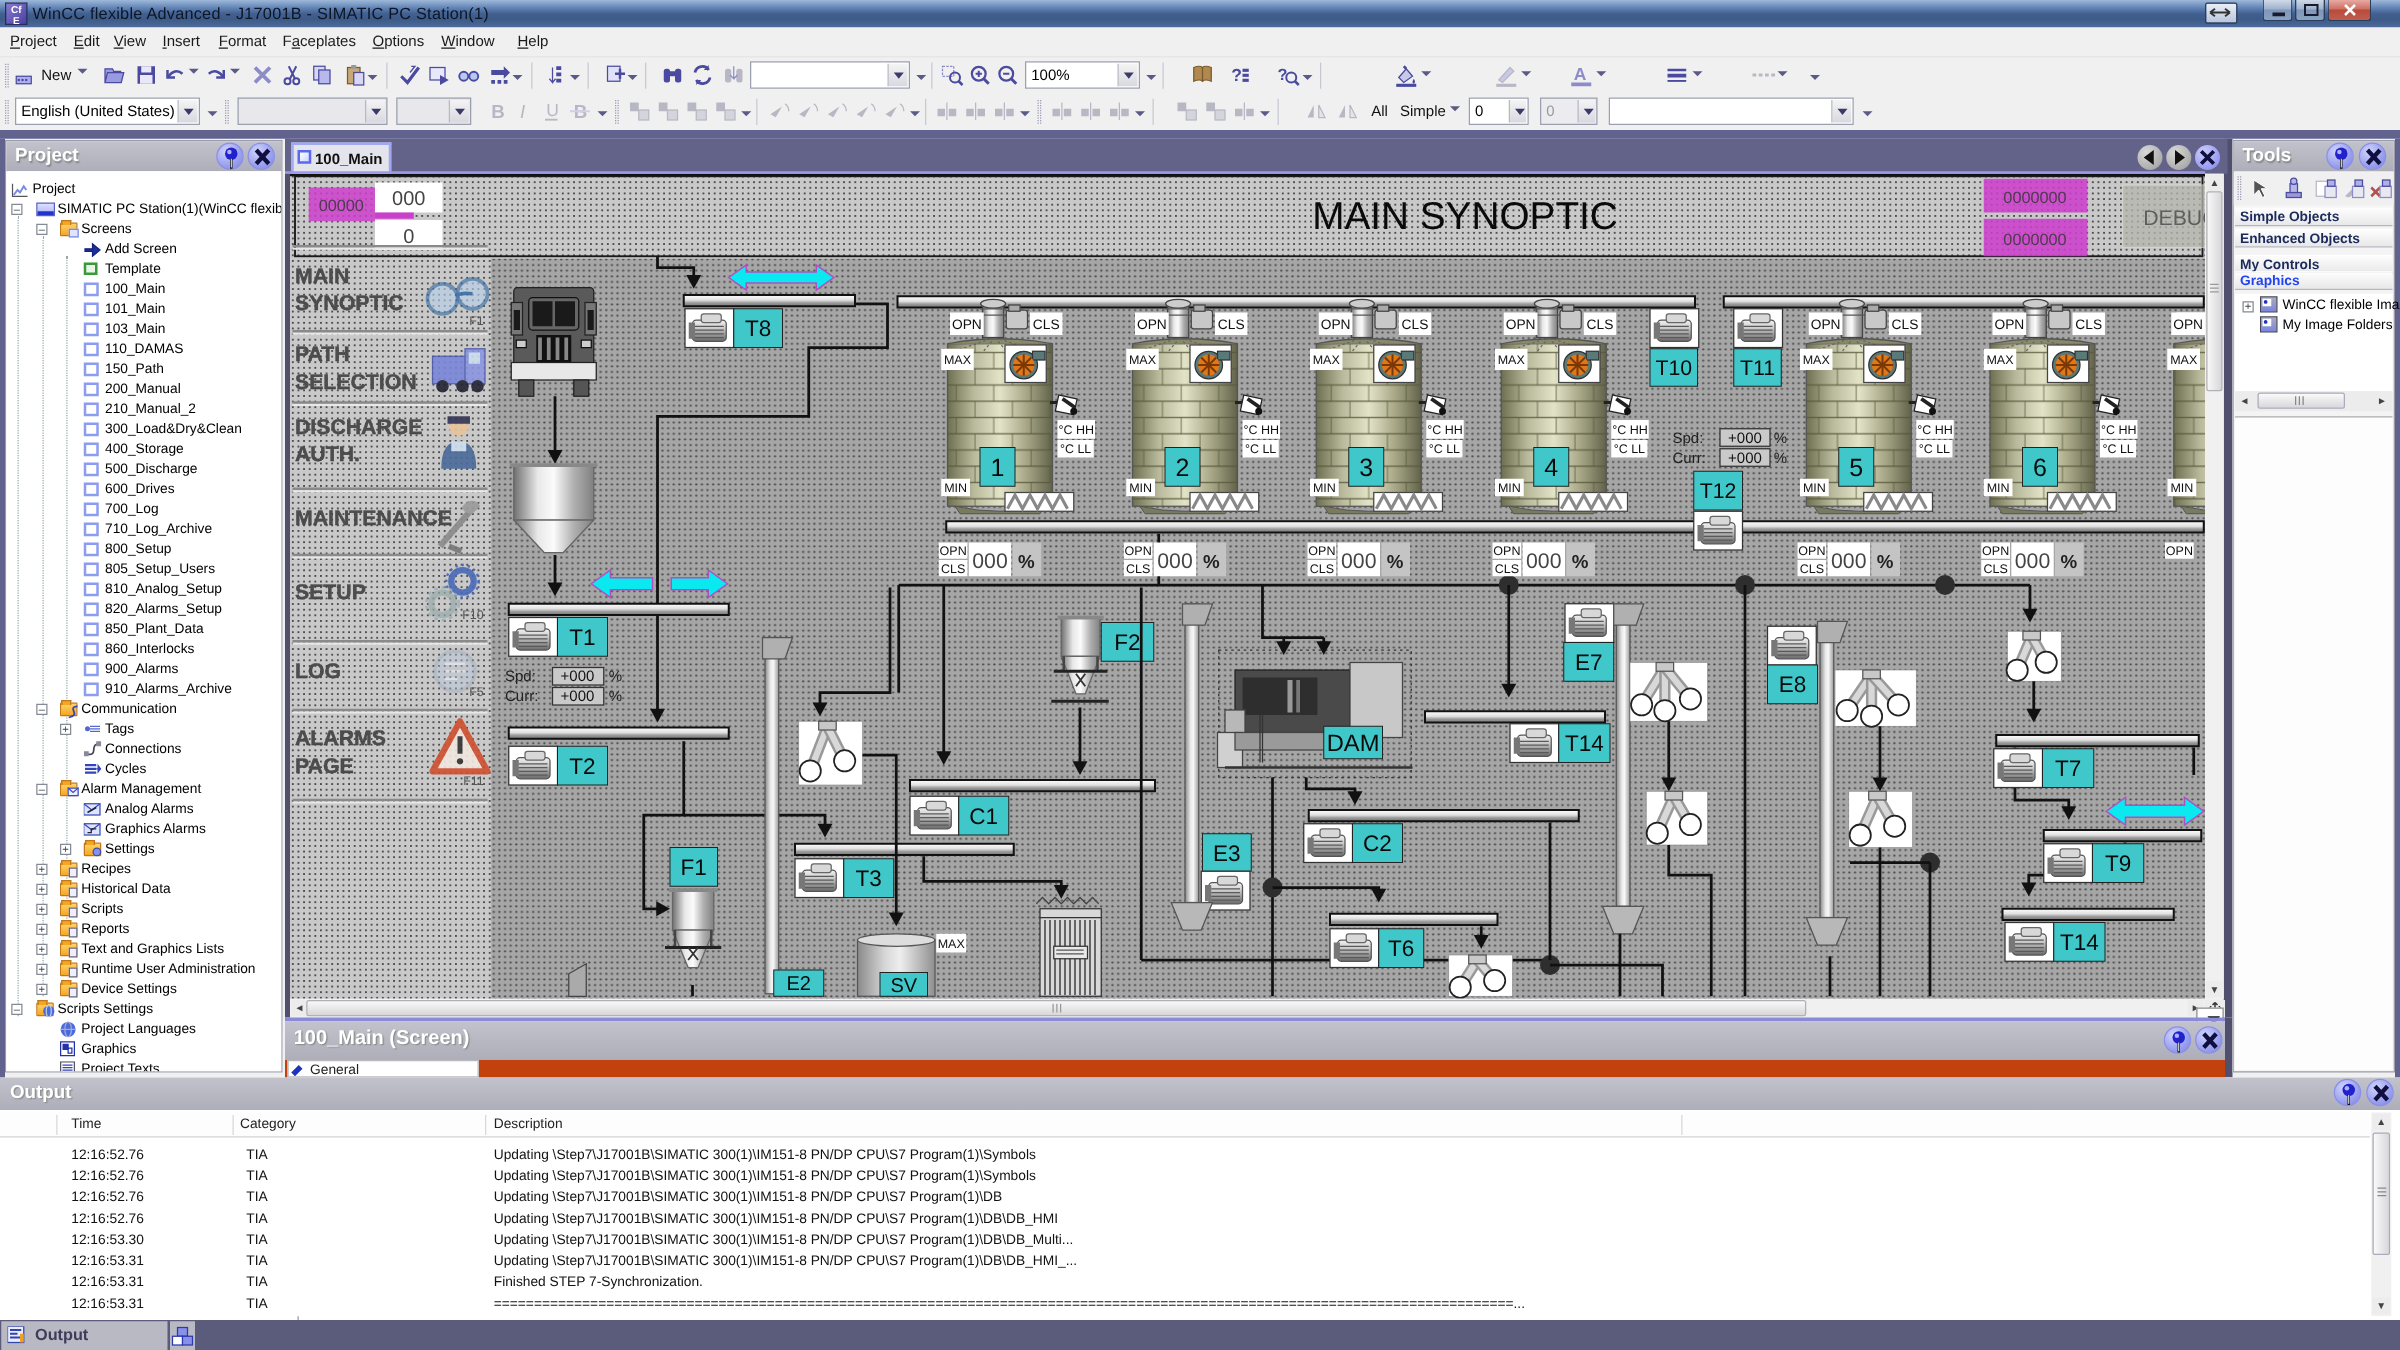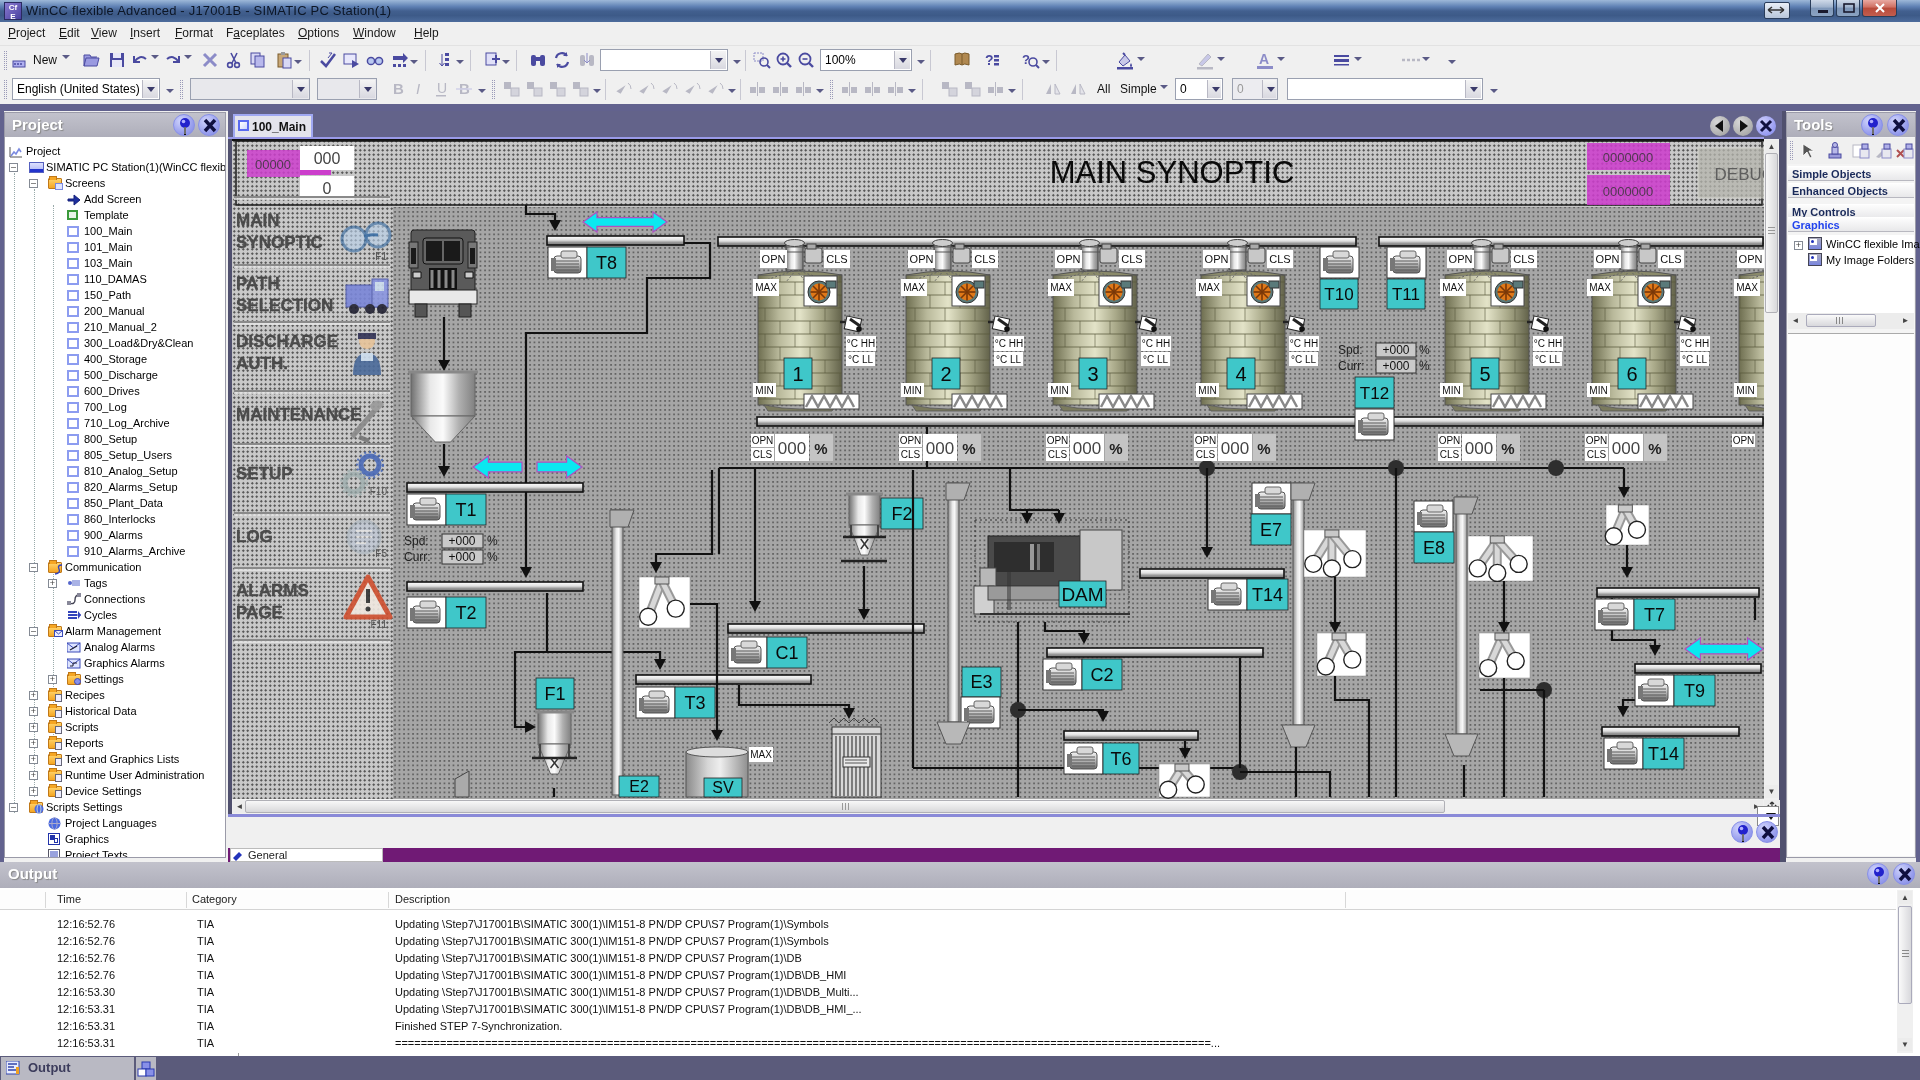--- a/index.html
+++ b/index.html
@@ -39,21 +39,21 @@
 #tab1{position:absolute;left:5px;top:3px;width:80px;height:25px;background:#e4e4ec;border:2px solid #a0a8f2;border-bottom:none;font-size:12px;font-weight:bold;color:#111}
 .navc{position:absolute;top:5px;width:20px;height:20px;border-radius:50%;background:radial-gradient(circle at 35% 30%,#d8d8d8,#b0b0b0 65%,#989898)}
 #canvas{left:232px;top:139px;width:1532px;height:660px;background-color:#c9c9c9;background-image:radial-gradient(circle,#4e4e4e 0.9px,rgba(0,0,0,0) 1px);background-size:4.5px 4.5px;overflow:hidden}
 #vscroll{left:1764px;top:139px;width:15px;height:660px;background:#f0f0f0}
 #vsthumb{position:absolute;left:1px;top:14px;width:13px;height:160px;background:linear-gradient(90deg,#f8f8f8,#d8d8da);border:1px solid #b0b0b6;border-radius:2px}
 #hscroll{left:232px;top:799px;width:1532px;height:15px;background:#f0f0f0}
 #hsthumb{position:absolute;left:13px;top:1px;width:1200px;height:13px;background:linear-gradient(#f8f8f8,#d8d8da);border:1px solid #b0b0b6;border-radius:2px}
 .sbtn{position:absolute;width:13px;height:13px;background:#ececec;color:#444;font-size:8px;text-align:center;line-height:13px}
 #pline2{left:228px;top:814px;width:1554px;height:3px;background:#8a8ad8}
 #propsbar{left:228px;top:817px;width:1552px;height:31px;background:linear-gradient(#c2c2cc,#aeaeba)}
-#propsrow{left:228px;top:848px;width:1552px;height:26px;background:#701a75}
+#propsrow{left:228px;top:848px;width:1552px;height:26px;background:#c2410c}
 #gentab{position:absolute;left:2px;top:0px;width:153px;height:14px;background:#fff;border:1px solid #bbb;font-size:11px;color:#222}
 #pvstrip{left:1780px;top:814px;width:6px;height:48px;background:#50506e}
 #toolspanel{left:1786px;top:112px;width:130px;height:746px;background:#f4f4f4;border:1px solid #9a9aa8}
 .tgroup{position:absolute;left:1px;width:126px;height:15px;background:linear-gradient(#fdfdfd,#e8e8ea);border-top:1px solid #fff;border-bottom:1px solid #b8b8c0;font-size:11px;font-weight:bold;color:#1a2a5a;padding-left:4px;line-height:14px}
 #outpanel{left:0;top:862px;width:1920px;height:194px;background:#fff}
 #outtitle{position:absolute;left:0;top:0;width:1920px;height:26px;background:linear-gradient(#c2c2cc,#aeaeba)}
 .otxt{position:absolute;left:8px;top:3px;font-size:15px;font-weight:bold;color:#fff;text-shadow:1px 1px 1px #888}
 #outhead{position:absolute;left:0;top:28px;width:1896px;height:20px;background:#fdfdfd;border-bottom:1px solid #d4d4d4;font-size:11px;color:#222}
 .oh{position:absolute;top:3px}
 .ohsep{position:absolute;top:2px;width:1px;height:16px;background:#d8d8d8}
@@ -1604,20 +1604,23 @@
       <div id="hsthumb"></div>
       <div style="position:absolute;left:610px;top:4px;width:1px;height:7px;background:#999;box-shadow:3px 0 #999,6px 0 #999"></div>
     </div>
 <div class="abs" style="left:1764px;top:800px;width:16px;height:14px;background:#ececec"><svg width="16" height="14">
         <path d="M8 2 v10 M3 7 h10 M8 2 l-2 2 M8 2 l2 2 M8 12 l-2 -2 M8 12 l2 -2 M3 7 l2 -2 M3 7 l2 2 M13 7 l-2 -2 M13 7 l-2 2" stroke="#333" stroke-width="1.2" fill="none"></path>
       </svg></div>
 <div class="abs" style="left:1757px;top:806px;width:22px;height:20px;background:#fff;border:1px solid #888">
       <div style="position:absolute;right:2px;top:6px;border:5px solid transparent;border-top:7px solid #111"></div>
     </div>
 <div id="pline2" class="abs"></div>
+<div id="propsbar" class="abs">
+      <span class="ptxt" style="font-size:16px;font-weight:bold;top:5px">100_Main (Screen)</span>
+    </div>
 <div class="abs" style="left:1731px;top:821px">
       <div class="pinbtn" style="left:0px;top:0px">
         <svg width="22" height="22" viewBox="0 0 20 22">
           <circle cx="10" cy="8" r="5" fill="#2222cc"></circle>
           <circle cx="8.5" cy="6.5" r="1.8" fill="#b0b0ff"></circle>
           <path d="M10 12 v8" stroke="#111" stroke-width="2"></path>
           <path d="M10 12 v7" stroke="#fff" stroke-width="0.8"></path>
         </svg>
       </div>
     </div>

